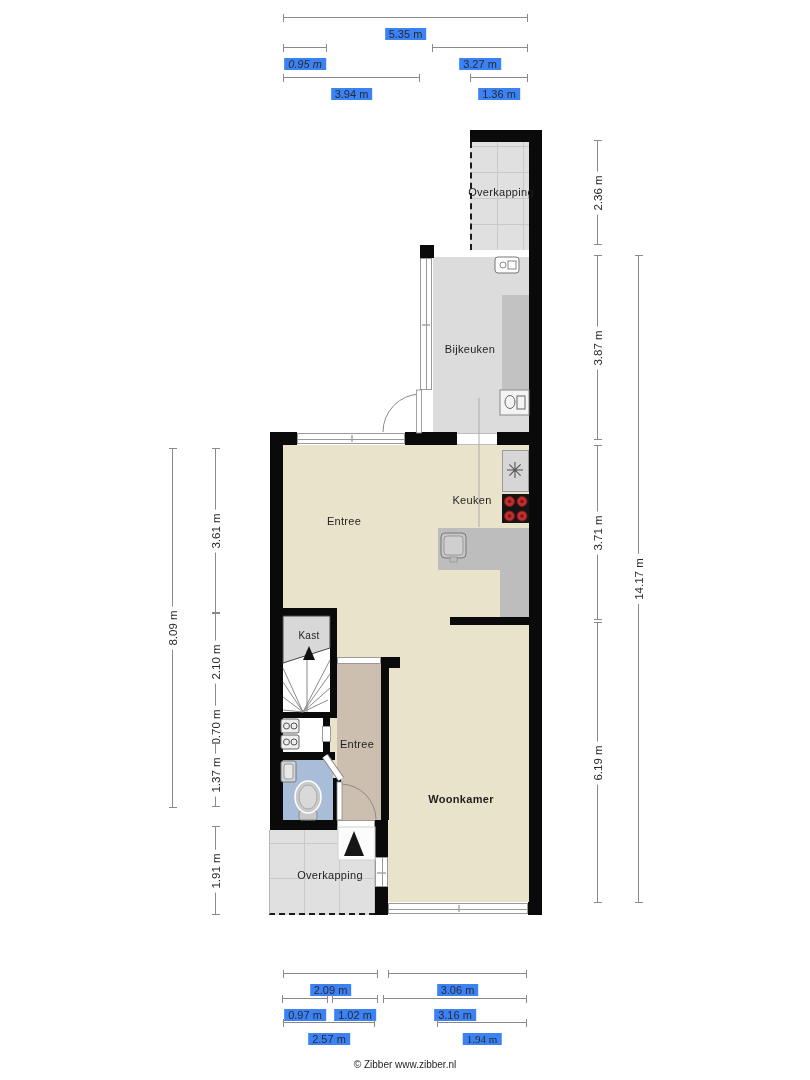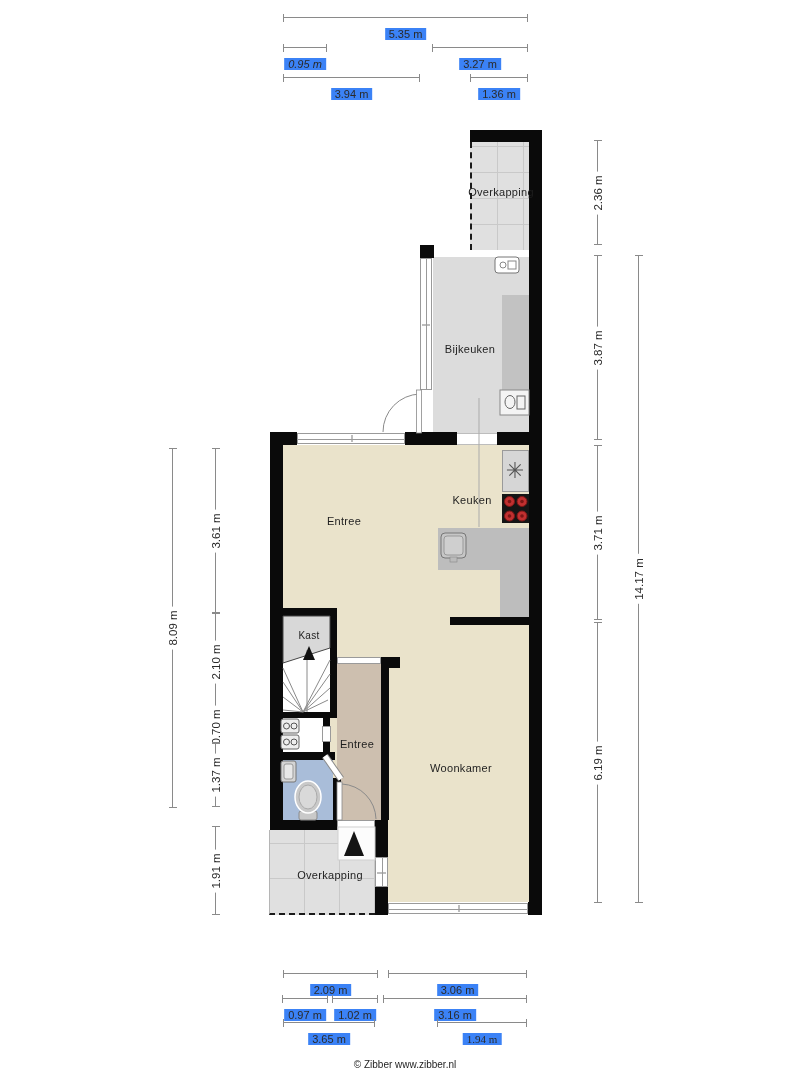--- a/index.html
+++ b/index.html
@@ -187,21 +187,21 @@
   </svg>
 
   <span class="snowflake" style="left:515px;top:471px;">✳</span>
 
   <span class="room-label" style="left:501px;top:192px;">Overkapping</span>
   <span class="room-label" style="left:470px;top:349px;">Bijkeuken</span>
   <span class="room-label" style="left:472px;top:500px;">Keuken</span>
   <span class="room-label" style="left:344px;top:521px;">Entree</span>
   <span class="room-label" style="left:309px;top:635px;font-size:10px;">Kast</span>
   <span class="room-label" style="left:357px;top:744px;">Entree</span>
-  <span class="room-label" style="left:461px;top:768px;">Woonkamer</span>
+  <span class="room-label" style="left:461px;top:799px;font-weight:bold;">Woonkamer</span>
   <span class="room-label" style="left:330px;top:875px;">Overkapping</span>
 
   <div class="hdim" style="left:283px;top:17px;width:245px;">
       <span>5.35 m</span>
     </div>
   <div class="hdim" style="left:283px;top:47px;width:44px;font-style:italic;">
       <span>0.95 m</span>
     </div>
   <div class="hdim" style="left:432px;top:47px;width:96px;">
       <span>3.27 m</span>
@@ -222,21 +222,21 @@
   <div class="hdim" style="left:282px;top:998px;width:46px;">
       <span>0.97 m</span>
     </div>
   <div class="hdim" style="left:332px;top:998px;width:46px;">
       <span>1.02 m</span>
     </div>
   <div class="hdim" style="left:383px;top:998px;width:144px;">
       <span>3.16 m</span>
     </div>
   <div class="hdim" style="left:283px;top:1022px;width:92px;">
-      <span>3.65 m</span>
+      <span>2.57 m</span>
     </div>
   <div class="hdim" style="left:437px;top:1022px;width:90px;font-family:Liberation Serif, serif;">
       <span>1.94 m</span>
     </div>
 
   <div class="vdim" style="left:172px;top:448px;height:360px;">
       <span>8.09 m</span>
     </div>
   <div class="vdim" style="left:215px;top:448px;height:165px;">
       <span>3.61 m</span>

